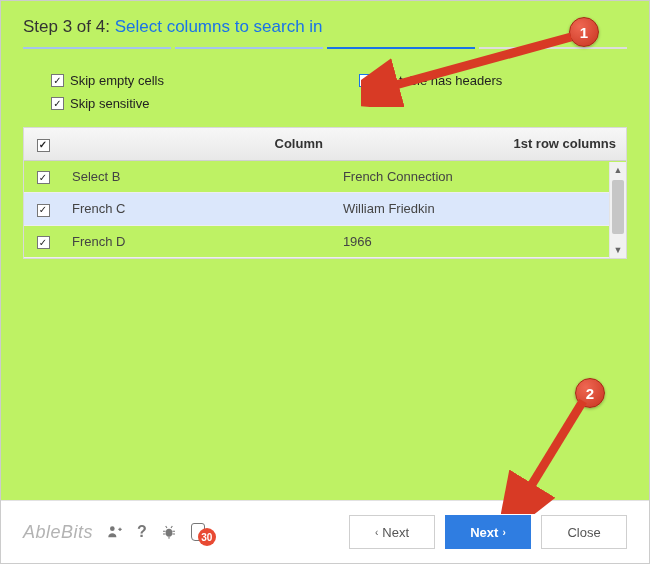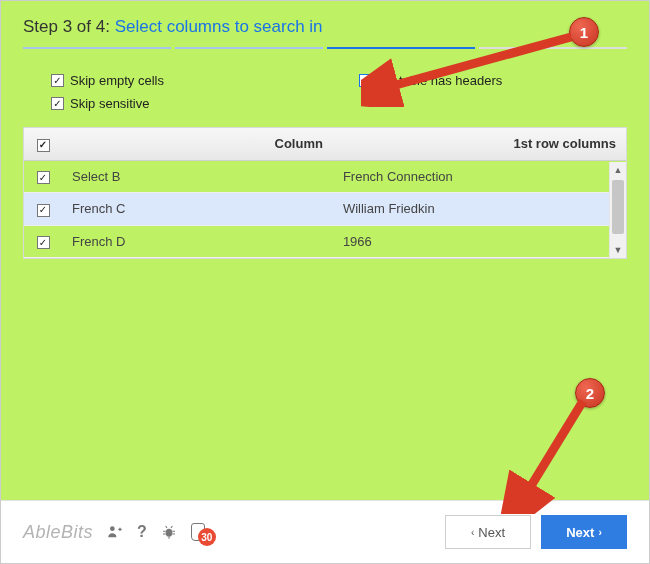--- a/index.html
+++ b/index.html
@@ -310,20 +310,23 @@
     </div>
 
     <button class="btn">
       <span class="chev">‹</span>
       <span>Next</span>
     </button>
     <button class="btn primary">
       <span>Next</span>
       <span class="chev">›</span>
     </button>
+    <button class="btn">
+      <span>Close</span>
+    </button>
   </div>
 
   <div class="marker" style="top:16px; left:568px;">1</div>
   <svg class="arrow-svg" style="top:26px; left:360px;" width="230" height="80">
     <defs>
         <marker id="ah1" markerWidth="10" markerHeight="10" refX="2" refY="3" orient="auto">
           <path d="M0,0 L0,6 L8,3 z" fill="#d83a25"></path>
         </marker>
       </defs>
     <line x1="210" y1="10" x2="20" y2="62" stroke="#d83a25" stroke-width="9" marker-end="url(#ah1)"></line>

